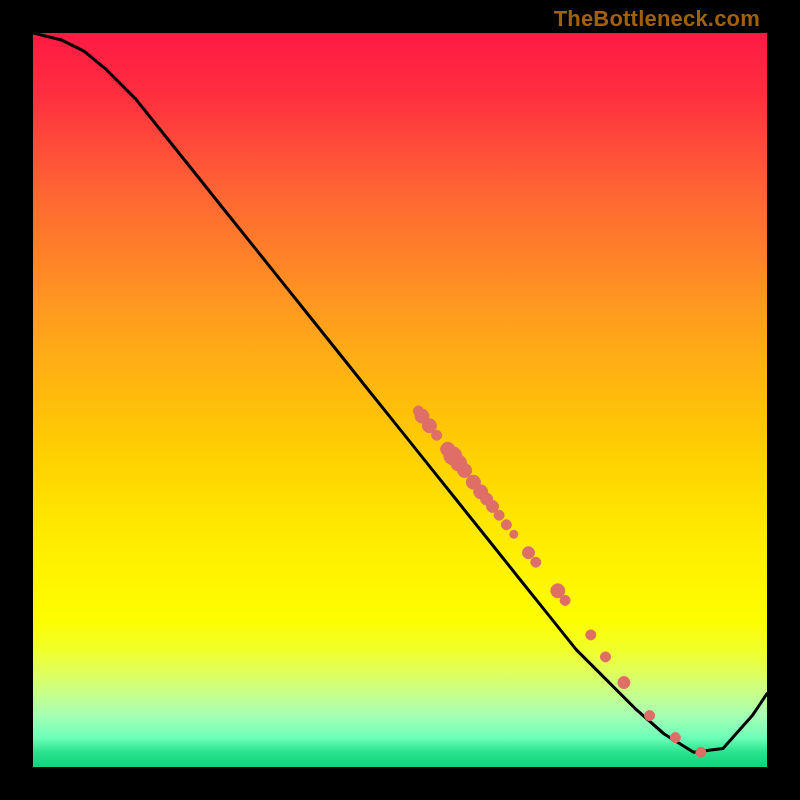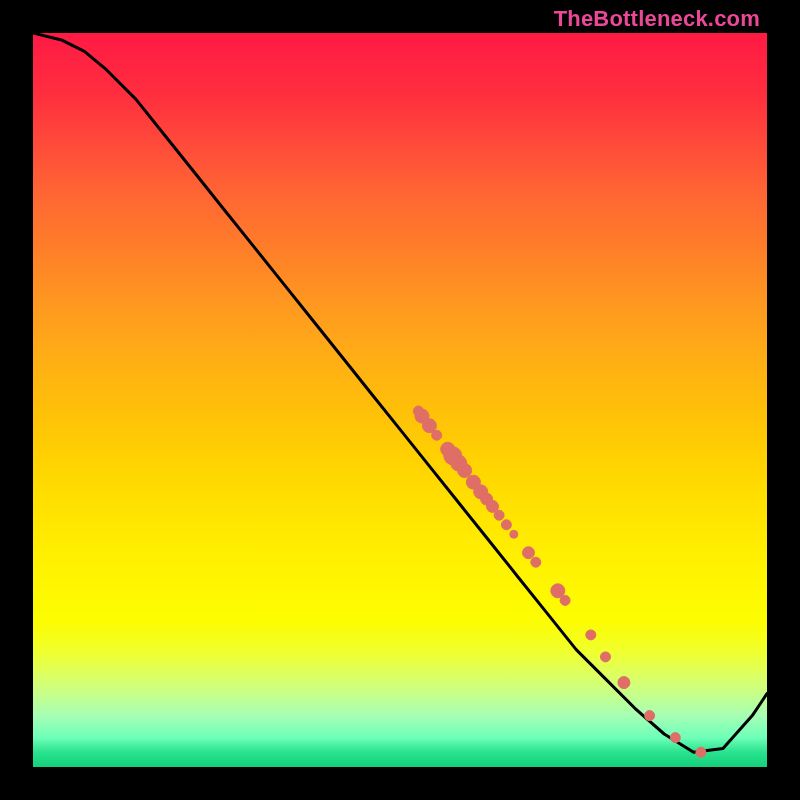--- a/index.html
+++ b/index.html
@@ -44,21 +44,21 @@
       #14d07a 100%
     );
   }
   .watermark {
     position: absolute;
     top: 6px;
     right: 40px;
     font-family: Arial, Helvetica, sans-serif;
     font-size: 22px;
     font-weight: bold;
-    color: #ec4899;
+    color: #a16207;
     letter-spacing: 0.2px;
   }
   svg.curve {
     position: absolute;
     left: 0; top: 0;
     width: 734px;
     height: 734px;
   }
   .curve path.main {
     fill: none;

